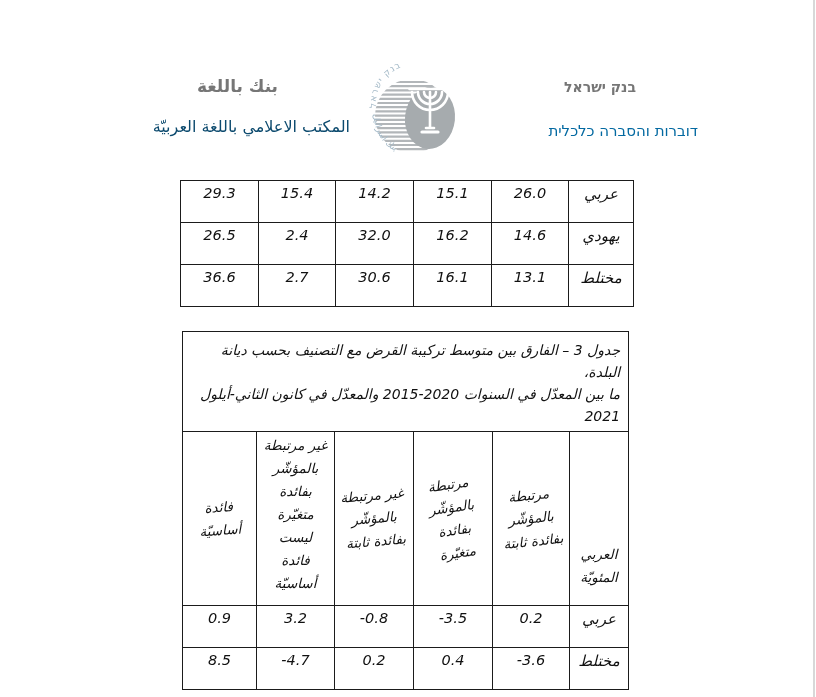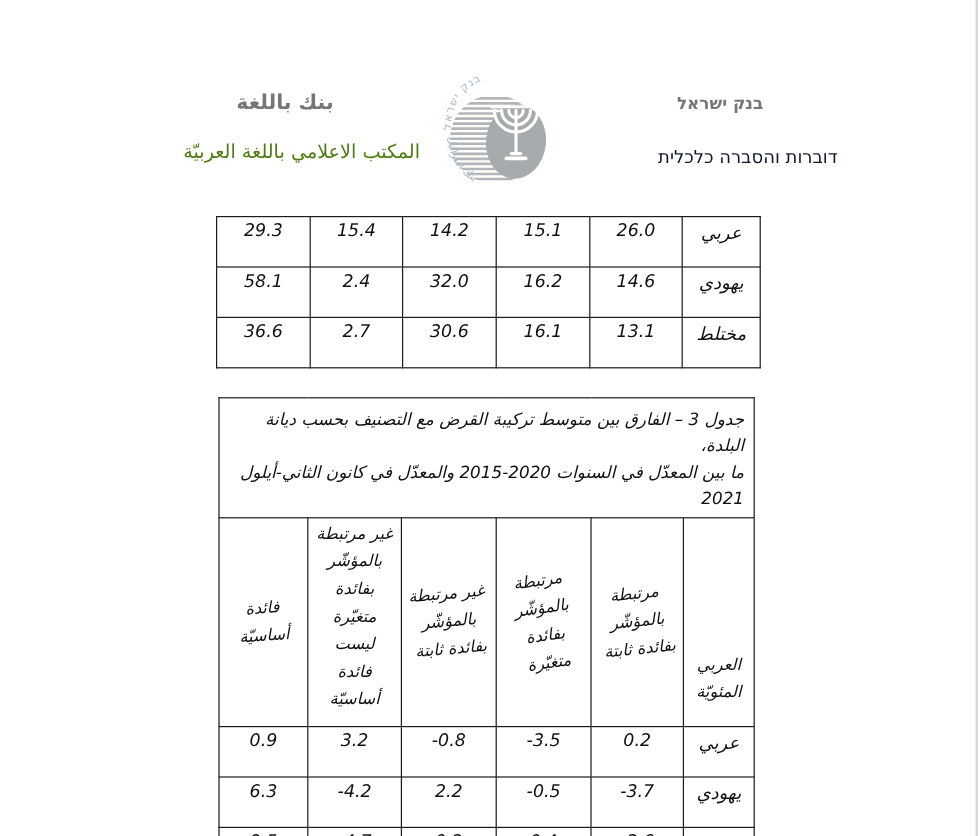--- a/index.html
+++ b/index.html
@@ -5,23 +5,23 @@
   html,body{margin:0;padding:0;}
   body{
     width:816px;height:697px;position:relative;background:#ffffff;
     font-family:"DejaVu Sans", sans-serif;overflow:hidden;
   }
   .edge-line{position:absolute;top:0;bottom:0;right:1px;width:2px;background:#d8d8d8;}
 
   
   .lh{position:absolute;white-space:nowrap;color:#7d7d7d;}
   .ar-title{top:76px;right:538px;font-size:17px;font-weight:bold;direction:rtl;color:#767676;}
-  .ar-sub{top:117px;right:466px;font-size:16px;direction:rtl;color:#4d7c0f;}
+  .ar-sub{top:117px;right:466px;font-size:16px;direction:rtl;color:#0c4a6e;}
   .he-title{top:79px;right:180px;font-size:14px;font-weight:bold;direction:rtl;color:#767676;}
-  .he-sub{top:122px;right:118px;font-size:15px;direction:rtl;color:#0f172a;}
+  .he-sub{top:122px;right:118px;font-size:15px;direction:rtl;color:#0369a1;}
   .logo{position:absolute;left:366px;top:62px;width:100px;height:100px;}
 
   
   table{border-collapse:collapse;position:absolute;table-layout:fixed;color:#111;}
   td{border:1.5px solid #1b1b1b;text-align:center;vertical-align:top;padding:0;font-style:italic;}
   .num{direction:ltr;unicode-bidi:isolate;font-size:14.5px;padding-top:4px;}
   .rowlabel{direction:rtl;font-size:15px;padding-top:4px;}
 
   .t1{left:180px;top:180px;width:453px;}
   .t1 td{height:37px;}
@@ -116,21 +116,21 @@
   <tbody>
       <tr>
     <td class="num">29.3</td>
     <td class="num">15.4</td>
     <td class="num">14.2</td>
     <td class="num">15.1</td>
     <td class="num">26.0</td>
     <td class="rowlabel">عربي</td>
   </tr>
   <tr>
-    <td class="num">58.1</td>
+    <td class="num">26.5</td>
     <td class="num">2.4</td>
     <td class="num">32.0</td>
     <td class="num">16.2</td>
     <td class="num">14.6</td>
     <td class="rowlabel">يهودي</td>
   </tr>
   <tr>
     <td class="num">36.6</td>
     <td class="num">2.7</td>
     <td class="num">30.6</td>
@@ -206,28 +206,20 @@
   </tr>
   <tr class="data">
     <td class="num">0.9</td>
     <td class="num">3.2</td>
     <td class="num">-0.8</td>
     <td class="num">-3.5</td>
     <td class="num">0.2</td>
     <td class="rowlabel">عربي</td>
   </tr>
   <tr class="data">
-    <td class="num">6.3</td>
-    <td class="num">-4.2</td>
-    <td class="num">2.2</td>
-    <td class="num">-0.5</td>
-    <td class="num">-3.7</td>
-    <td class="rowlabel">يهودي</td>
-  </tr>
-  <tr class="data">
     <td class="num">8.5</td>
     <td class="num">-4.7</td>
     <td class="num">0.2</td>
     <td class="num">0.4</td>
     <td class="num">-3.6</td>
     <td class="rowlabel">مختلط</td>
   </tr>
 </tbody>
   </table>
 

